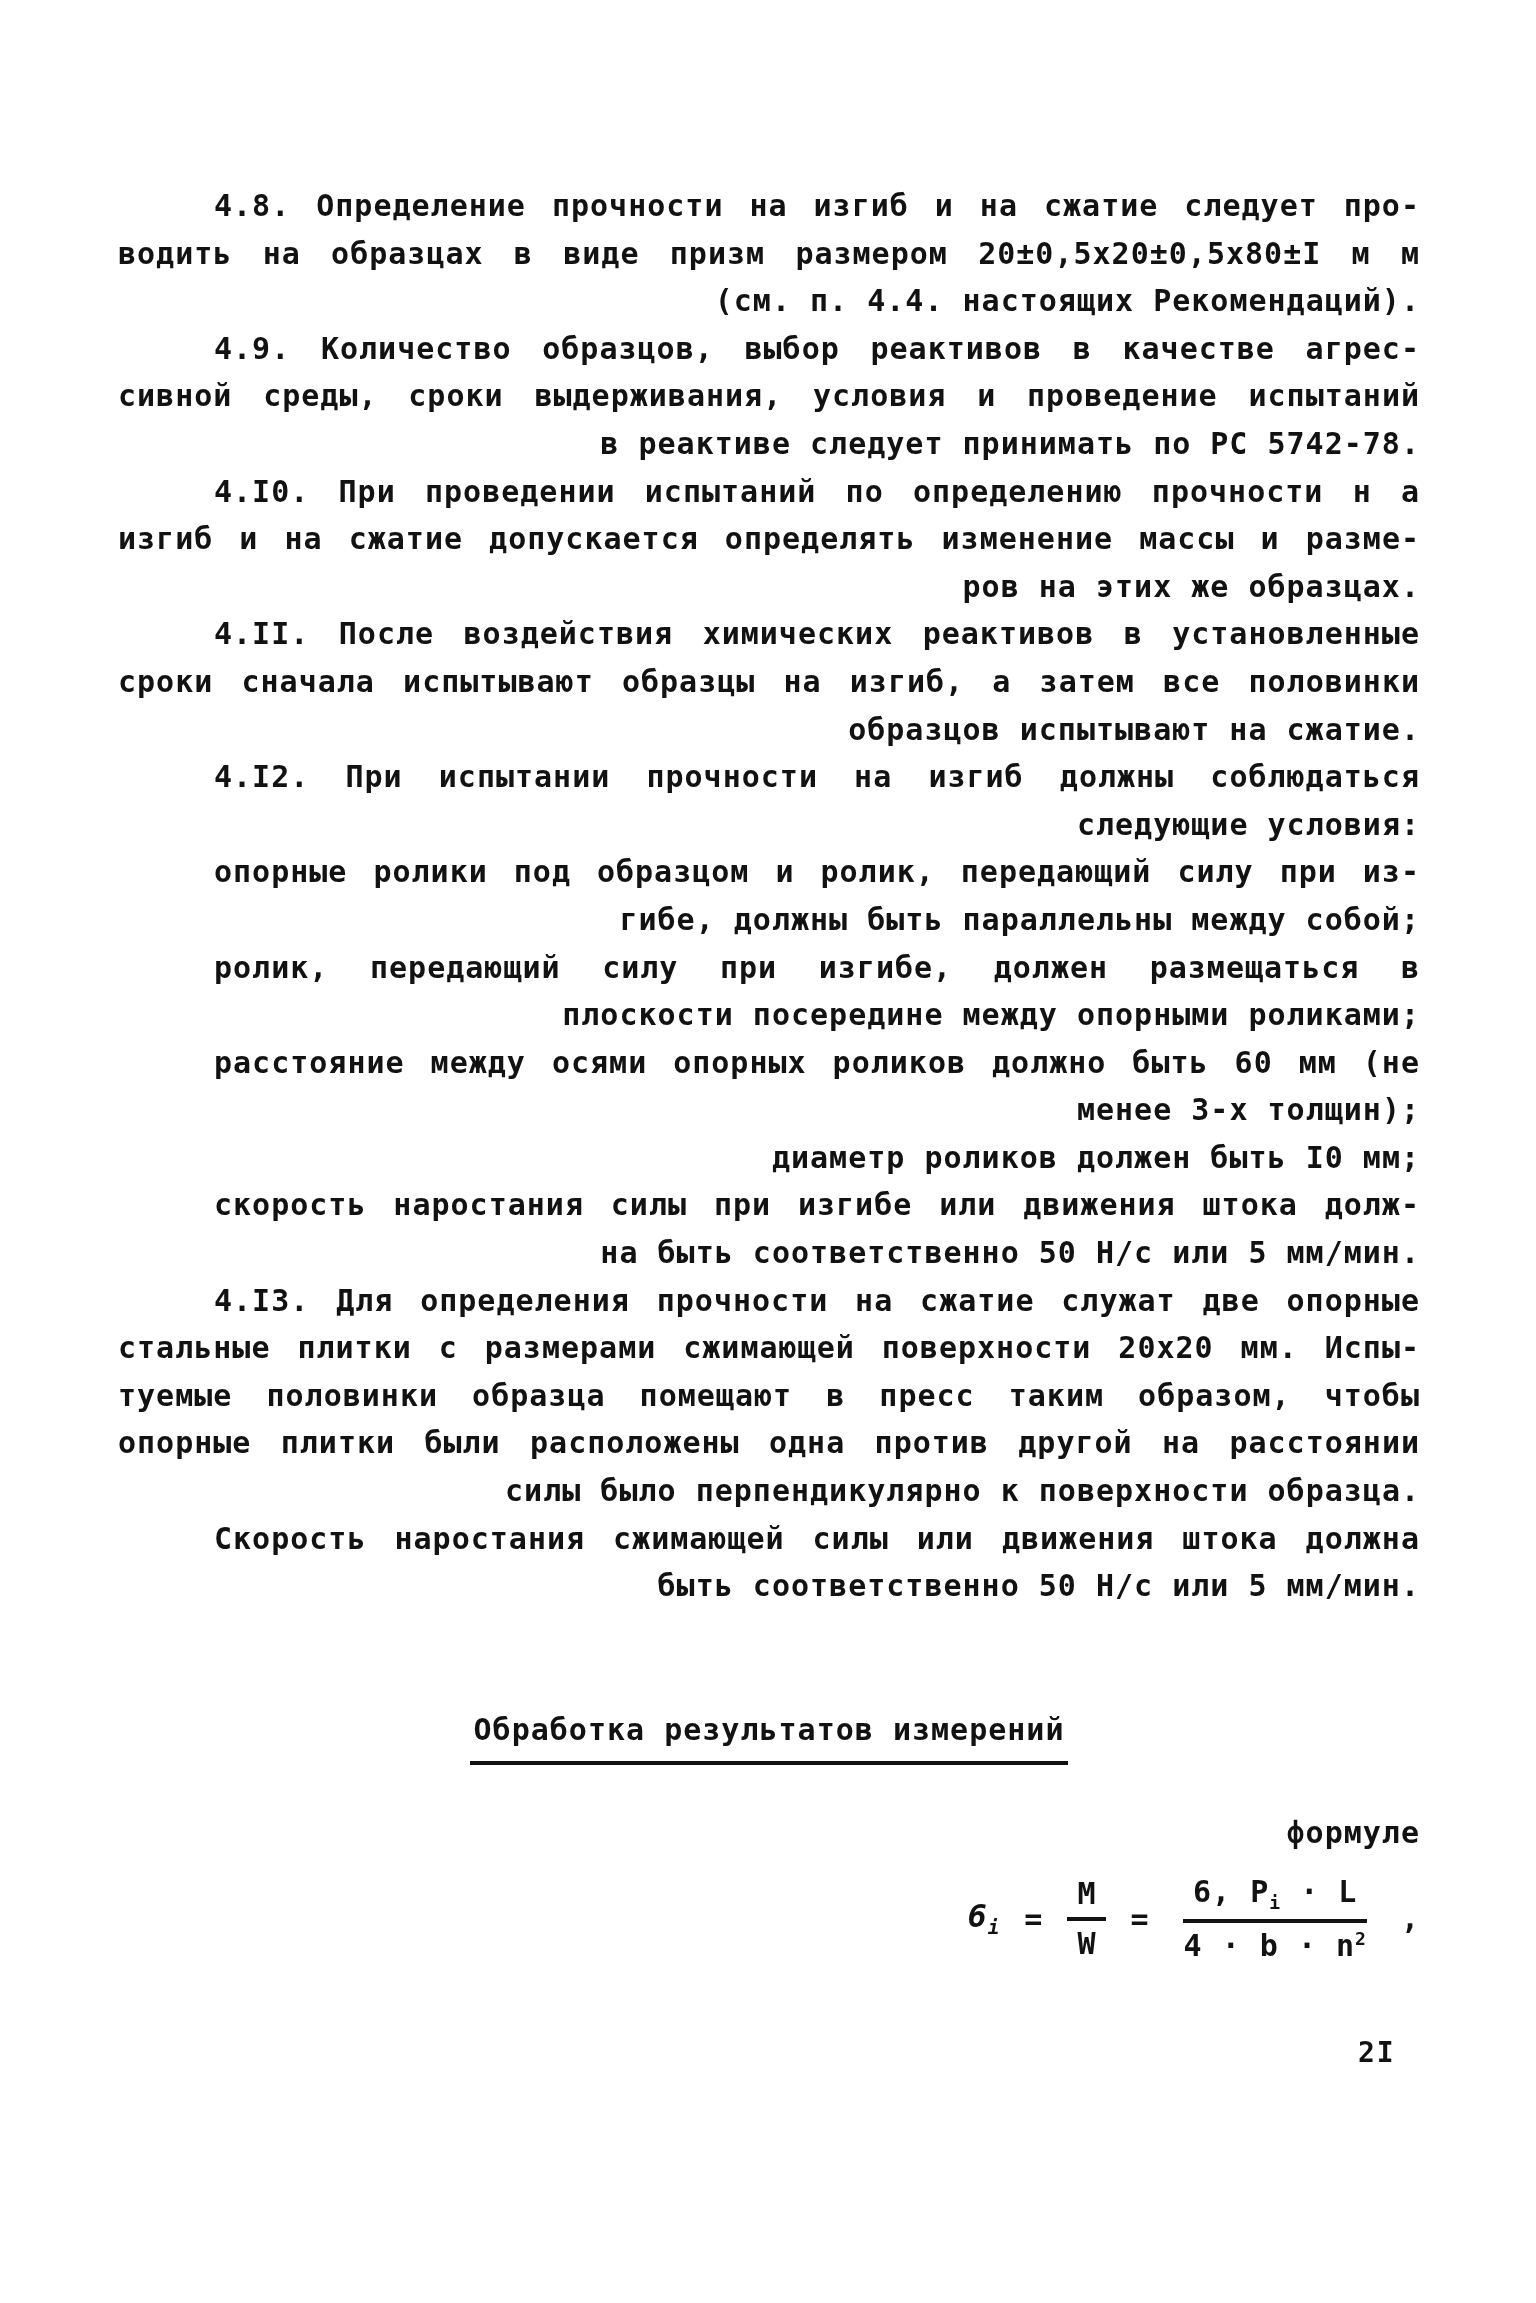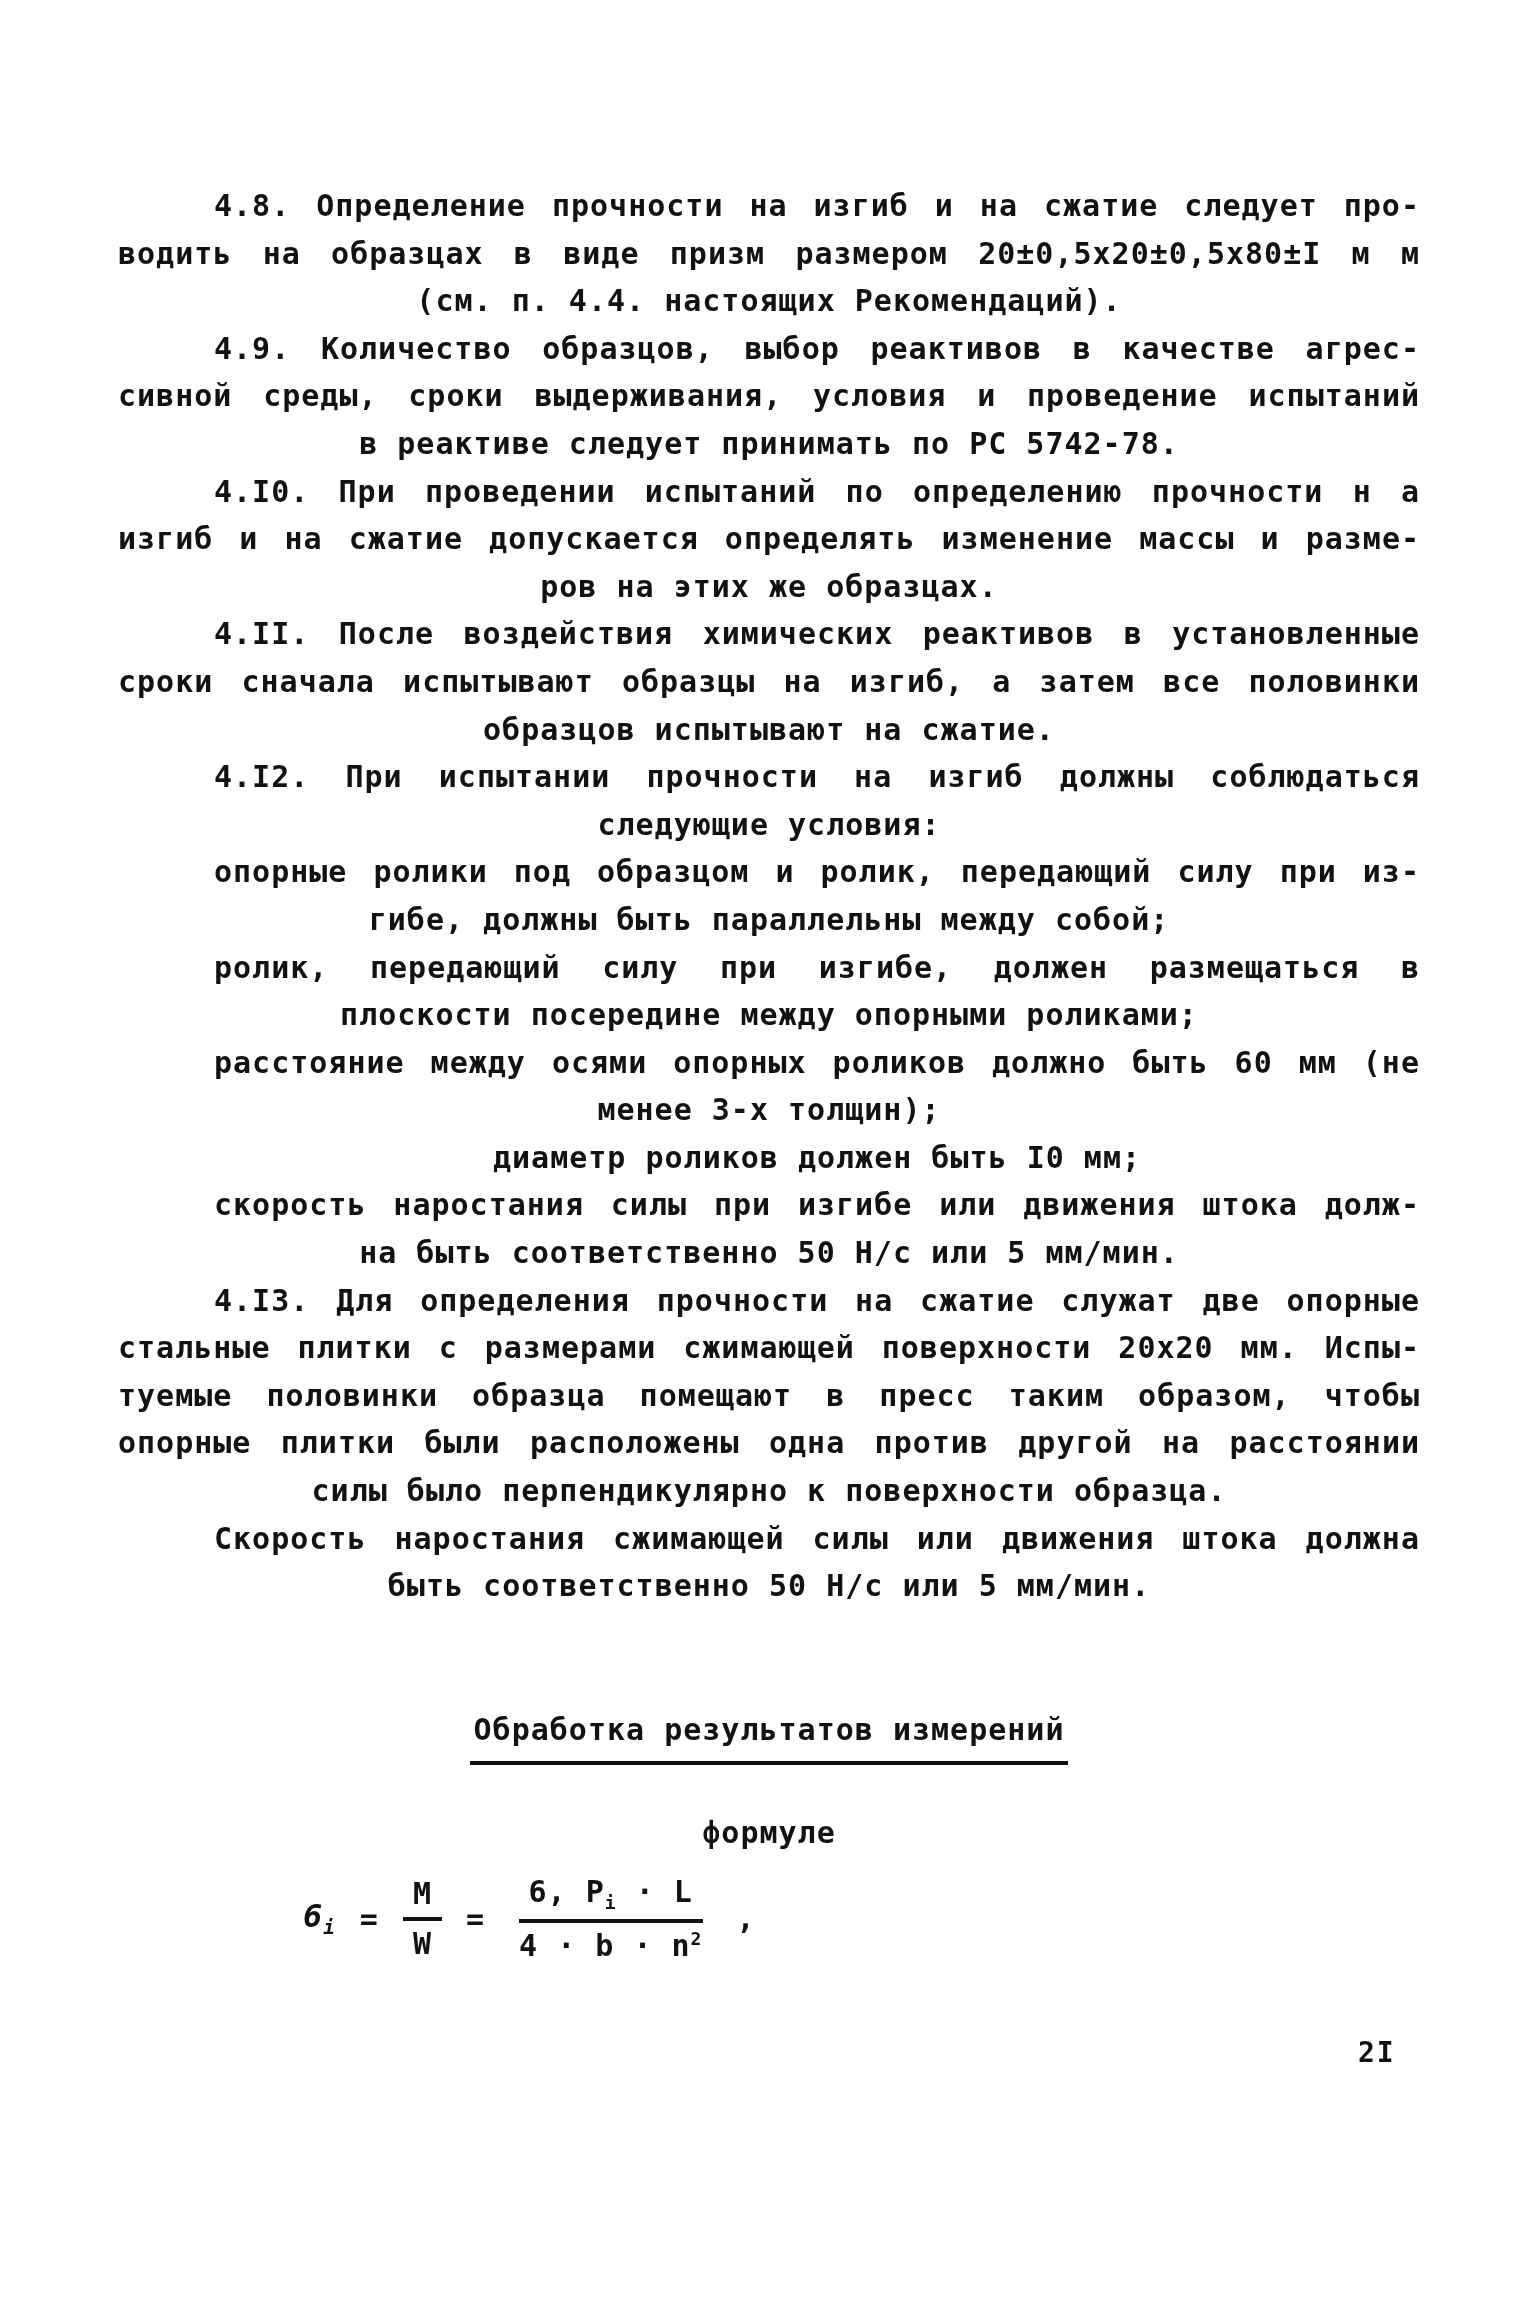--- a/index.html
+++ b/index.html
@@ -16,41 +16,42 @@
   }
   .text-col {
     position: absolute;
     left: 118px;
     top: 182px;
     width: 1302px;
     font-size: 30px;
     line-height: 47.6px;
     letter-spacing: 1px;
   }
-  .line { white-space: normal; text-align: center; }
+  .line { white-space: normal; text-align: right; }
   .line.j { text-align: justify; text-align-last: justify; }
   .line.in { text-indent: 96px; }
   .heading-row {
     margin-top: 96px;
     margin-bottom: 44px;
     text-align: center;
   }
   .heading-row .heading-text {
     display: inline-block;
     border-bottom: 4px solid #121212;
     padding: 0 4px 8px 4px;
   }
   .formula {
     margin-top: 16px;
     margin-left: 185px;
     display: flex;
     align-items: center;
     gap: 24px;
     font-size: 30px;
     line-height: 1.25;
+    justify-content: flex-end;
   }
   .formula .sig { font-style: italic; font-size: 32px; }
   .formula sub { font-size: 0.6em; }
   .formula sup { font-size: 0.6em; }
   .frac { display: inline-flex; flex-direction: column; align-items: center; }
   .frac .num { padding: 0 10px 4px 10px; border-bottom: 4px solid #121212; }
   .frac .den { padding: 4px 10px 0 10px; }
   .formula .tail { align-self: center; }
   .page-number {
     position: absolute;

